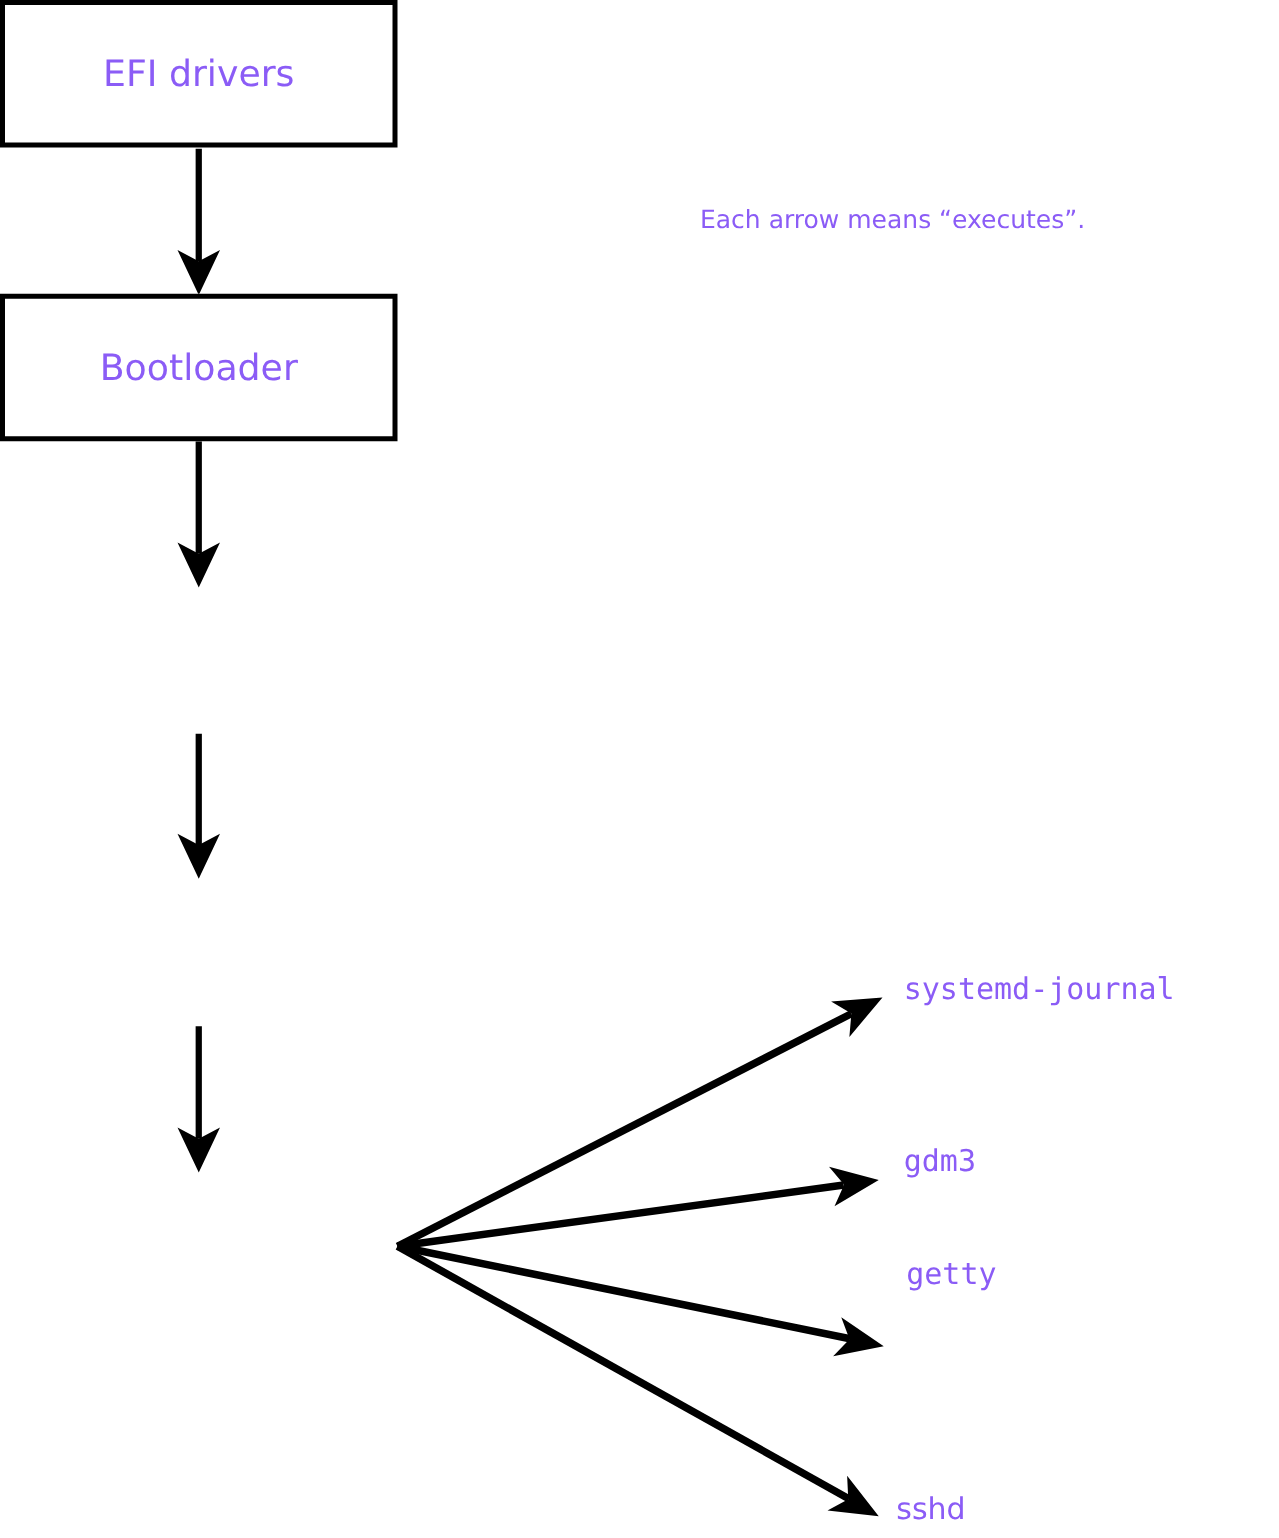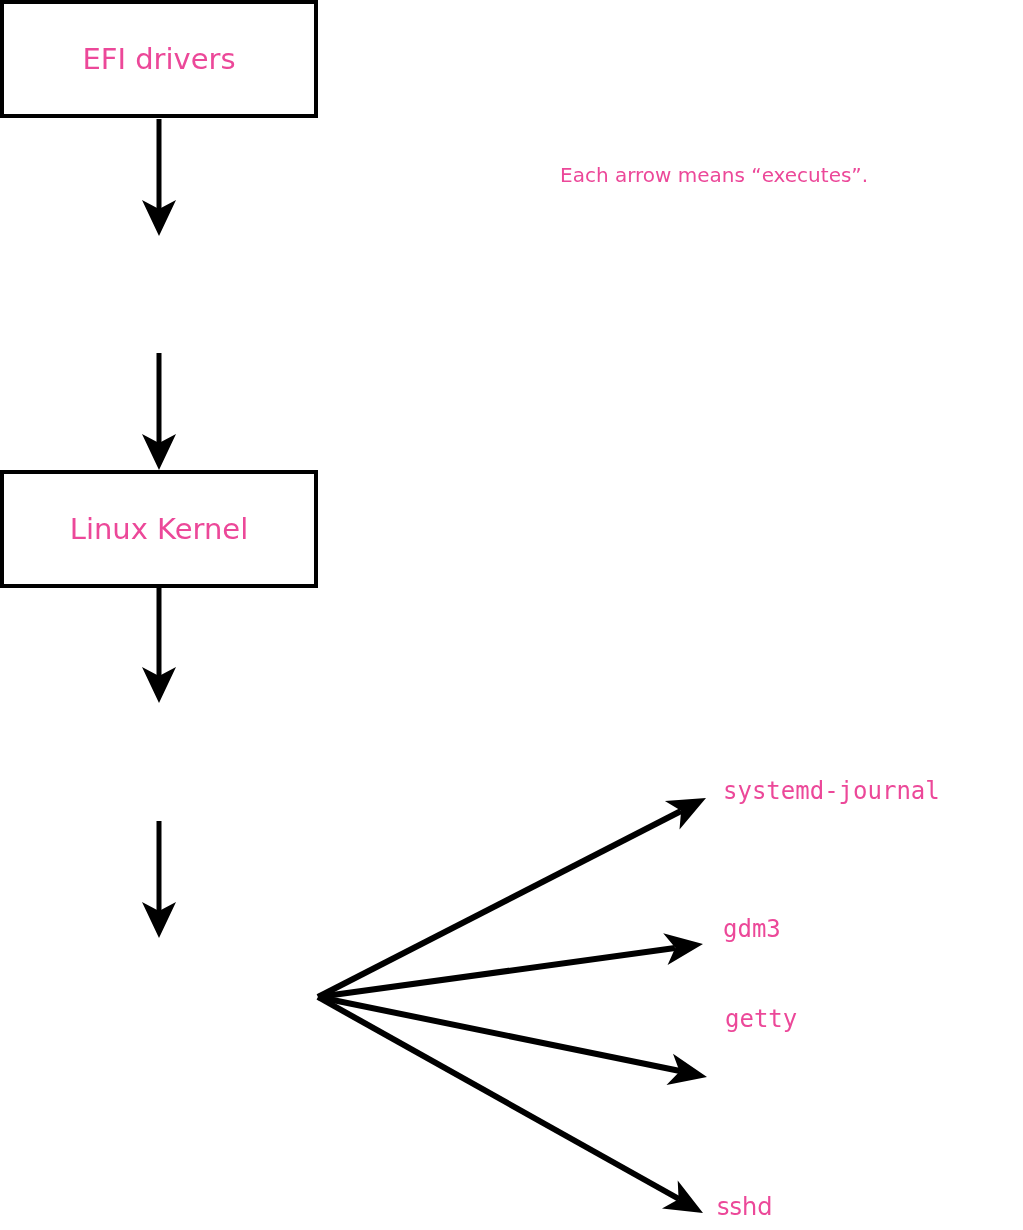--- a/index.html
+++ b/index.html
@@ -3,21 +3,21 @@
 <meta charset="utf-8">
 <style>
   html,body{margin:0;padding:0;background:#ffffff;}
   .stage{
     position:relative;
     width:1023px;
     height:1230px;
     background:#ffffff;
     overflow:hidden;
     font-family:"DejaVu Sans", sans-serif;
-    color:#ec4899;
+    color:#8b5cf6;
     text-decoration:underline;
   }
   .arrow-layer{
     position:absolute;
     left:0; top:0;
     width:1023px;
     height:1230px;
   }
   .node{
     position:absolute;
@@ -82,22 +82,22 @@
       <polygon points="706,798 679.5,829.5 681.1,810.8 664.9,801.1"></polygon>
       <polygon points="703,944 667.6,965.0 675.3,947.8 663.2,933.3"></polygon>
       <polygon points="707,1077 666.5,1085.0 679.6,1071.4 673.0,1053.7"></polygon>
       <polygon points="703,1213 662.0,1208.4 678.6,1199.3 677.7,1180.5"></polygon>
     </g>
   </svg>
 
   <div class="node" style="top:0px">
     <span>EFI drivers</span>
   </div>
-  <div class="node" style="top:470px">
-    <span>Linux Kernel</span>
+  <div class="node" style="top:235px">
+    <span>Bootloader</span>
   </div>
 
   <div class="note">Each arrow means “executes”.</div>
 
   <div class="leaf" style="left:723px; top:776px">systemd-journal</div>
   <div class="leaf" style="left:723px; top:914px">gdm3</div>
   <div class="leaf" style="left:725px; top:1004px">getty</div>
   <div class="leaf sans" style="left:717px; top:1192px">sshd</div>
 
 </div>

